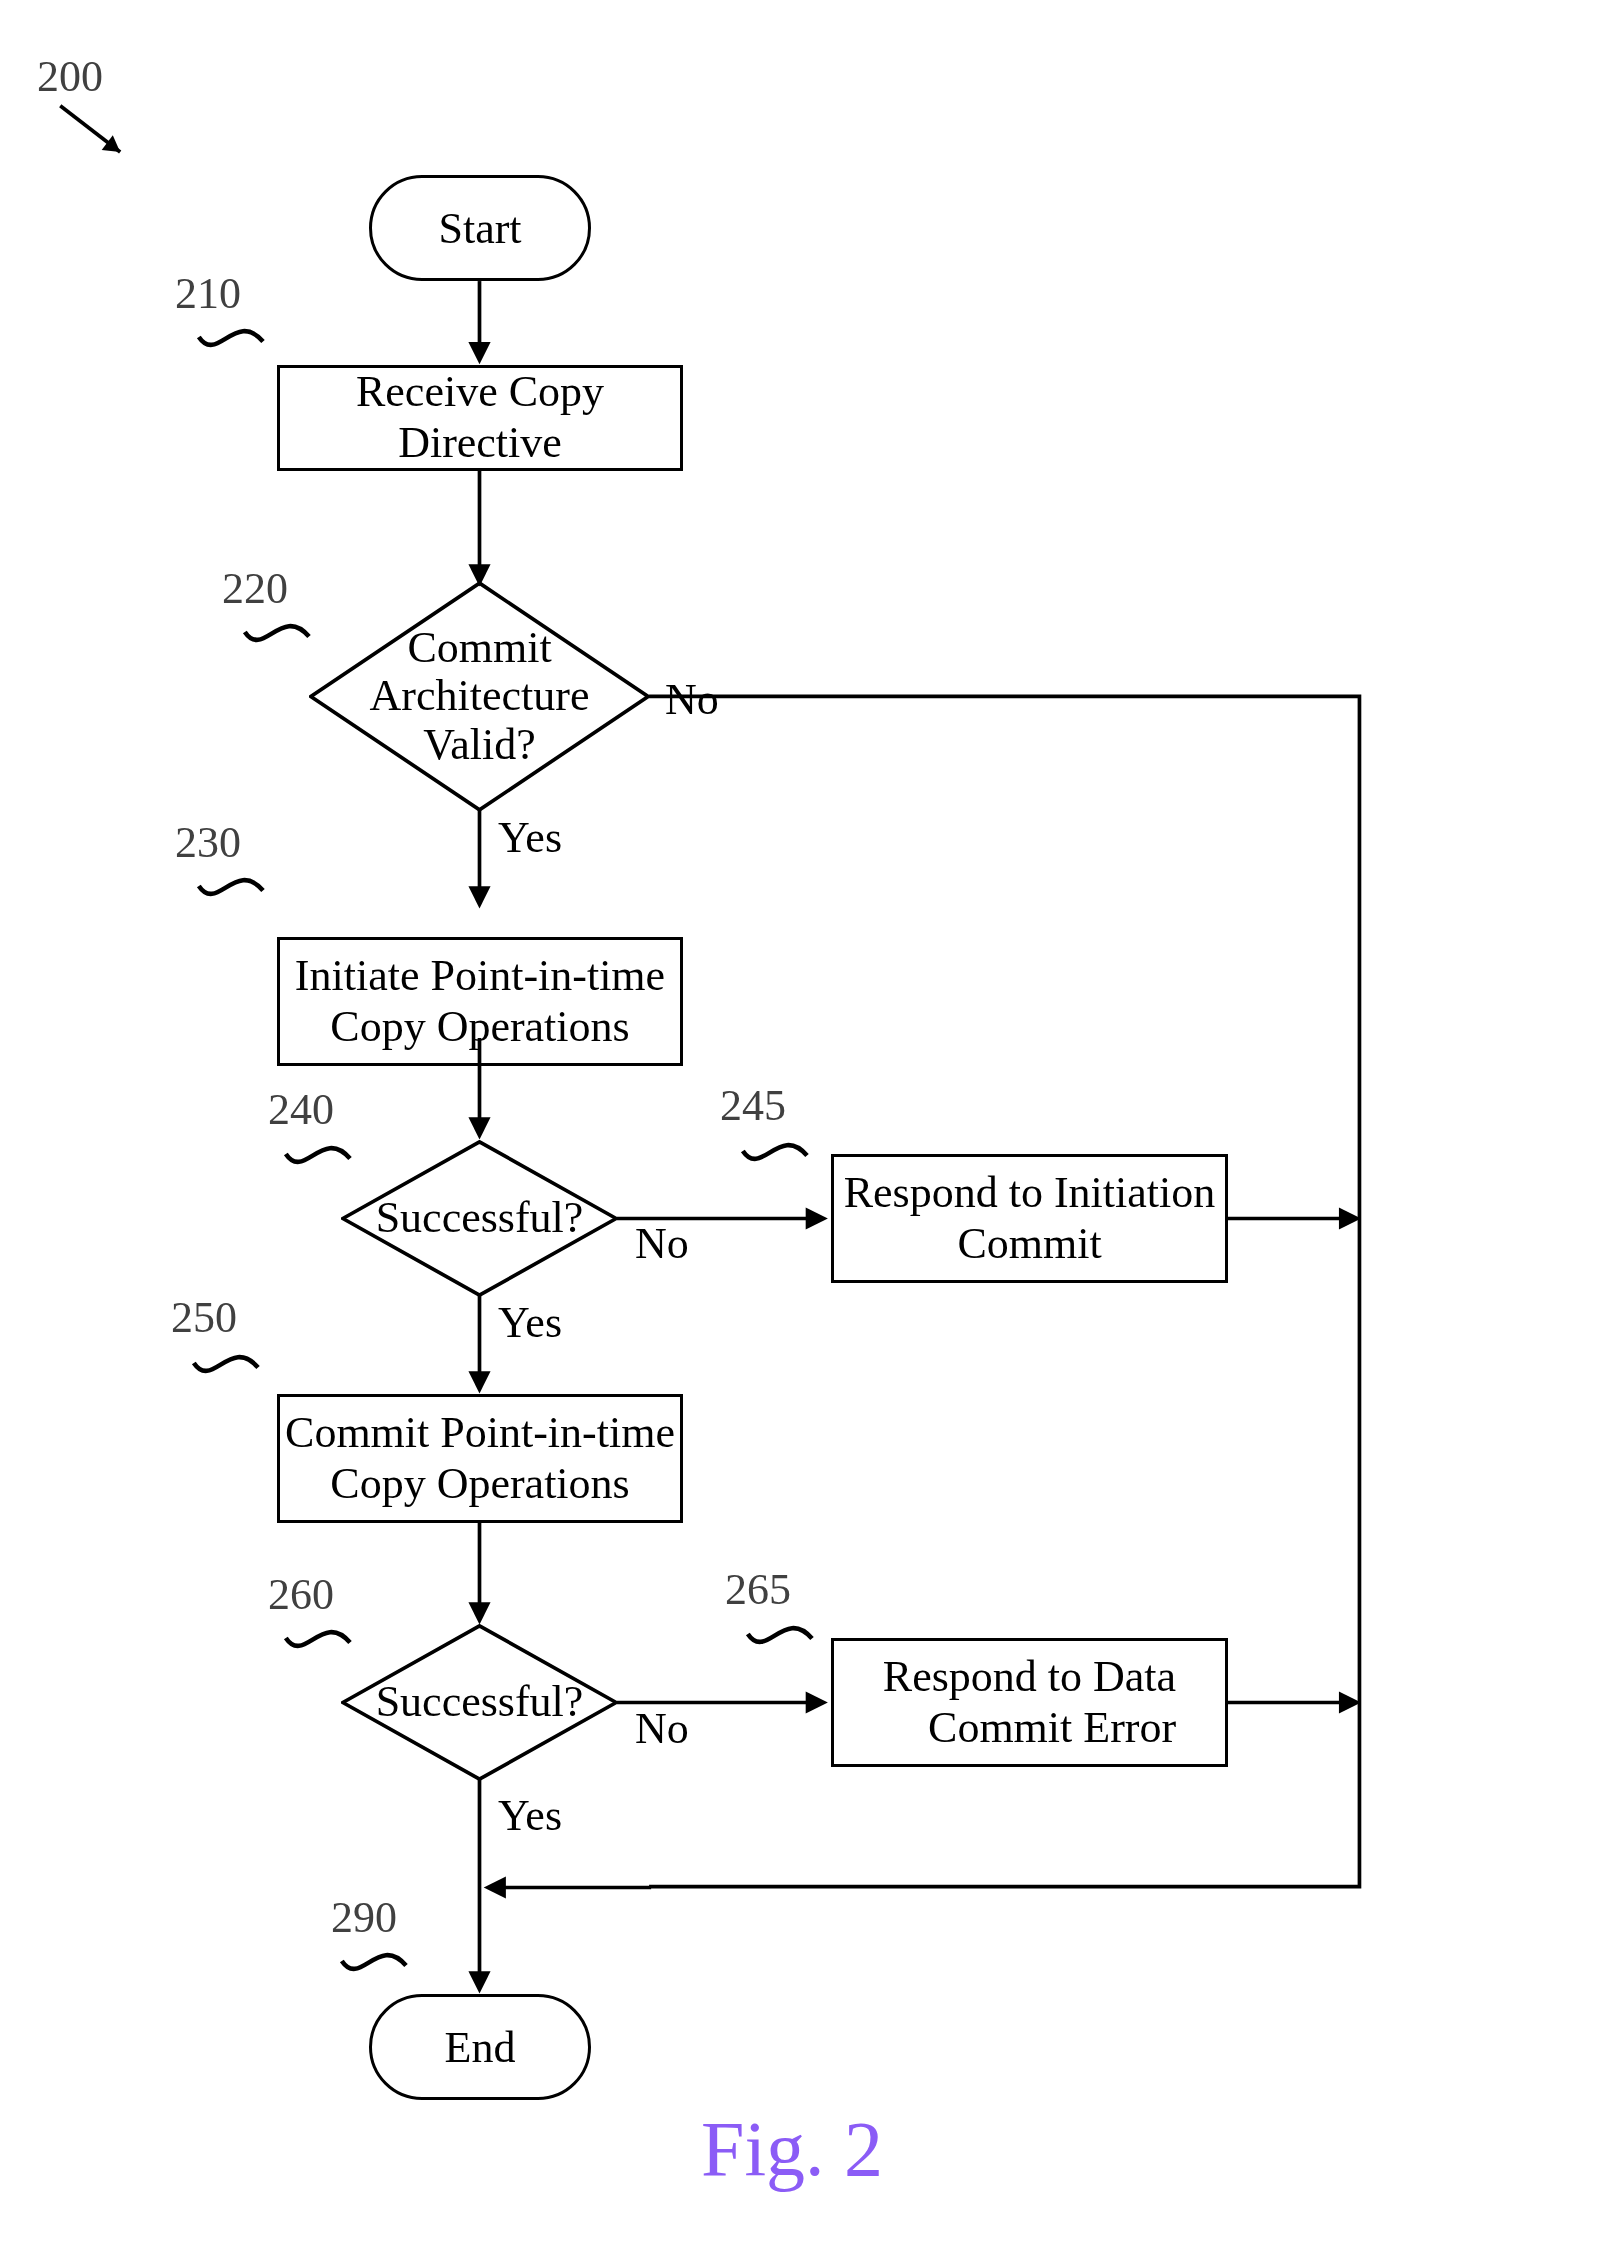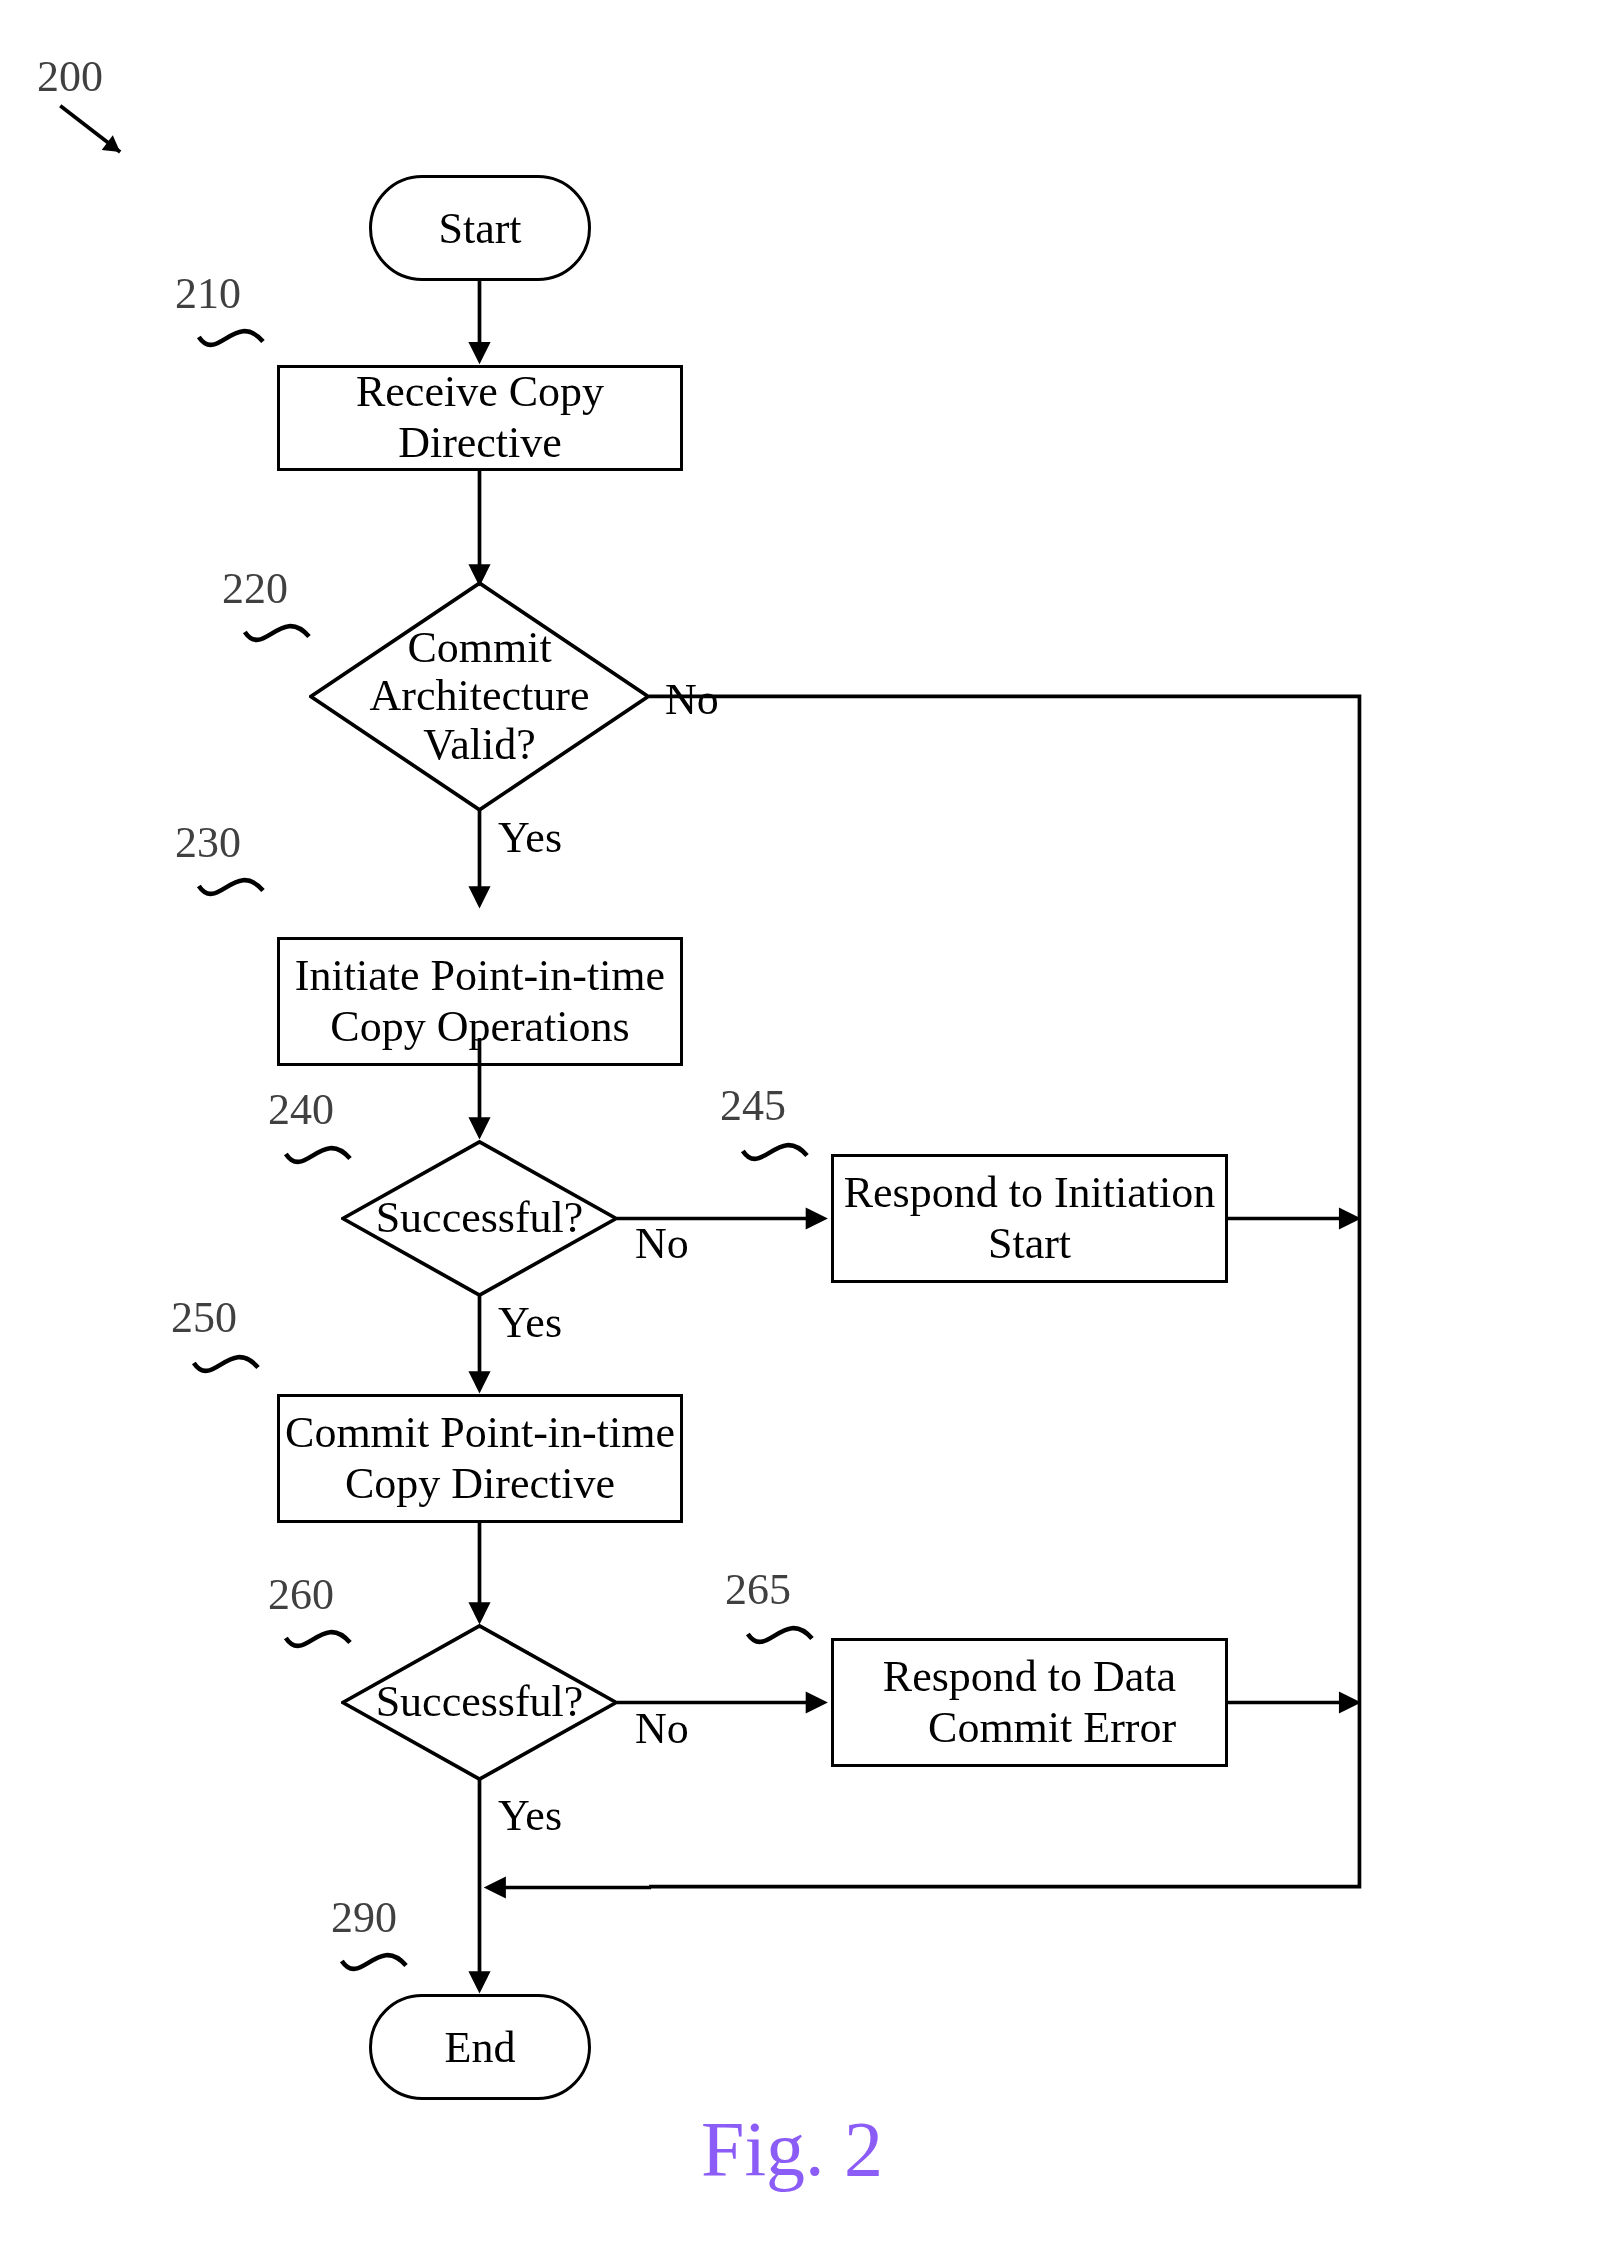--- a/index.html
+++ b/index.html
@@ -172,41 +172,41 @@
   <span class="label" style="left:635px; top:1218px;">No</span>
   <span class="label" style="left:498px; top:1297px;">Yes</span>
 
   <span class="ref" style="left:720px; top:1080px;">245</span>
   <svg class="squiggle noclick" style="left:738px; top:1128px;" width="83" height="55" viewBox="0 0 90 60">
     <path d="M5 25 C 25 55, 45 -5, 75 30" stroke="#000" stroke-width="5" fill="none"></path>
   </svg>
 
   <div class="process" style="left:831px; top:1154px; width:397px; height:129px;">
     <span class="label" style="white-space:pre-line; text-align:center;">Respond to Initiation
-Start</span>
+Commit</span>
   </div>
 
   <svg class="arrow-svg noclick" style="left:617px; top:1200px;" width="222" height="37" viewBox="0 0 240 40">
     <line x1="0" y1="20" x2="208" y2="20"></line>
     <polygon class="arrow-head" points="228,20 204,8 204,32"></polygon>
   </svg>
 
   <svg class="arrow-svg noclick" style="left:461px; top:1295px;" width="37" height="103" viewBox="0 0 40 112">
     <line x1="20" y1="0" x2="20" y2="87"></line>
     <polygon class="arrow-head" points="20,107 8,83 32,83"></polygon>
   </svg>
 
   <span class="ref" style="left:171px; top:1292px;">250</span>
   <svg class="squiggle noclick" style="left:189px; top:1340px;" width="83" height="55" viewBox="0 0 90 60">
     <path d="M5 25 C 25 55, 45 -5, 75 30" stroke="#000" stroke-width="5" fill="none"></path>
   </svg>
 
   <div class="process" style="left:277px; top:1394px; width:406px; height:129px;">
     <span class="label" style="white-space:pre-line; text-align:center;">Commit Point-in-time
-Copy Directive</span>
+Copy Operations</span>
   </div>
 
   <svg class="arrow-svg noclick" style="left:461px; top:1523px;" width="37" height="106" viewBox="0 0 40 115">
     <line x1="20" y1="0" x2="20" y2="90"></line>
     <polygon class="arrow-head" points="20,110 8,86 32,86"></polygon>
   </svg>
 
   <span class="ref" style="left:268px; top:1569px;">260</span>
   <svg class="squiggle noclick" style="left:281px; top:1615px;" width="83" height="55" viewBox="0 0 90 60">
     <path d="M5 25 C 25 55, 45 -5, 75 30" stroke="#000" stroke-width="5" fill="none"></path>

